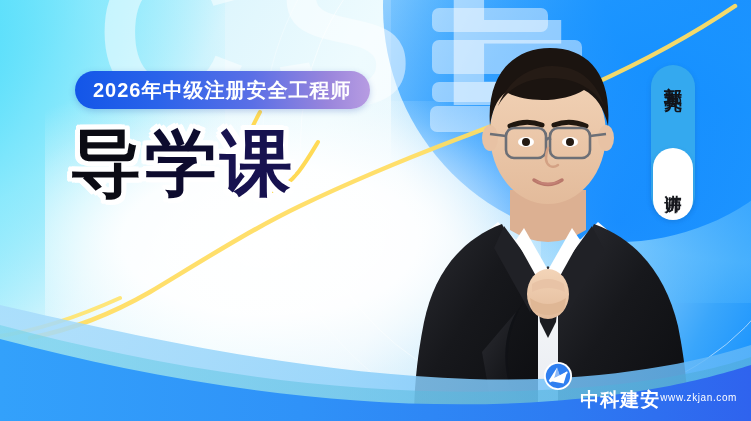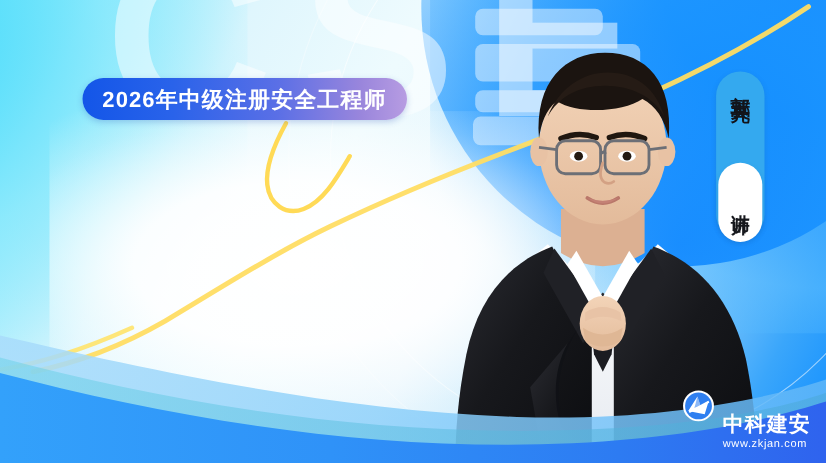--- a/index.html
+++ b/index.html
@@ -166,21 +166,21 @@
 
   
   .waves{position:absolute;left:0;bottom:0;width:751px;height:160px;}
 
   
   .logo{
     position:absolute;right:14px;bottom:12px;
     display:flex;align-items:center;gap:7px;
   }
   .logo-mark{width:30px;height:30px;flex:0 0 auto;}
-  .logo-txt{display:flex;flex-direction:column;line-height:1;margin-top:48px;}
+  .logo-txt{display:flex;line-height:1;margin-top:48px;}
   .logo-cn{
     font-size:19px;font-weight:700;color:#fff;letter-spacing:1px;
     font-family:"Liberation Sans","DejaVu Sans",sans-serif;
   }
   .logo-url{
     margin-top:3px;
     font-size:10px;color:#fff;letter-spacing:0.6px;
     font-family:"Liberation Sans",sans-serif;
   }
 </style>
@@ -287,20 +287,23 @@
       <path d="M136 158 q 14 9 28 0" stroke="#b9776a" stroke-width="3.5" fill="none" stroke-linecap="round"></path>
       <path d="M136 158 q 14 5 28 0 q -14 10 -28 0 Z" fill="#c9867a" opacity="0.7"></path>
     </g>
   </svg>
 
   <div class="badge">
     <span class="badge-text">2026年中级注册安全工程师</span>
   </div>
 
   <div class="headline">
+    <div class="hl-2">
+      <span class="c1">导</span><span class="c2">学</span><span class="c3">课</span>
+    </div>
   </div>
 
   <div class="name-pill">
     <span class="name-txt">郭英亮</span>
   </div>
   <div class="role-pill">
     <span class="role-txt">讲师</span>
   </div>
 
   <svg class="waves" viewBox="0 0 751 160" preserveAspectRatio="none">

